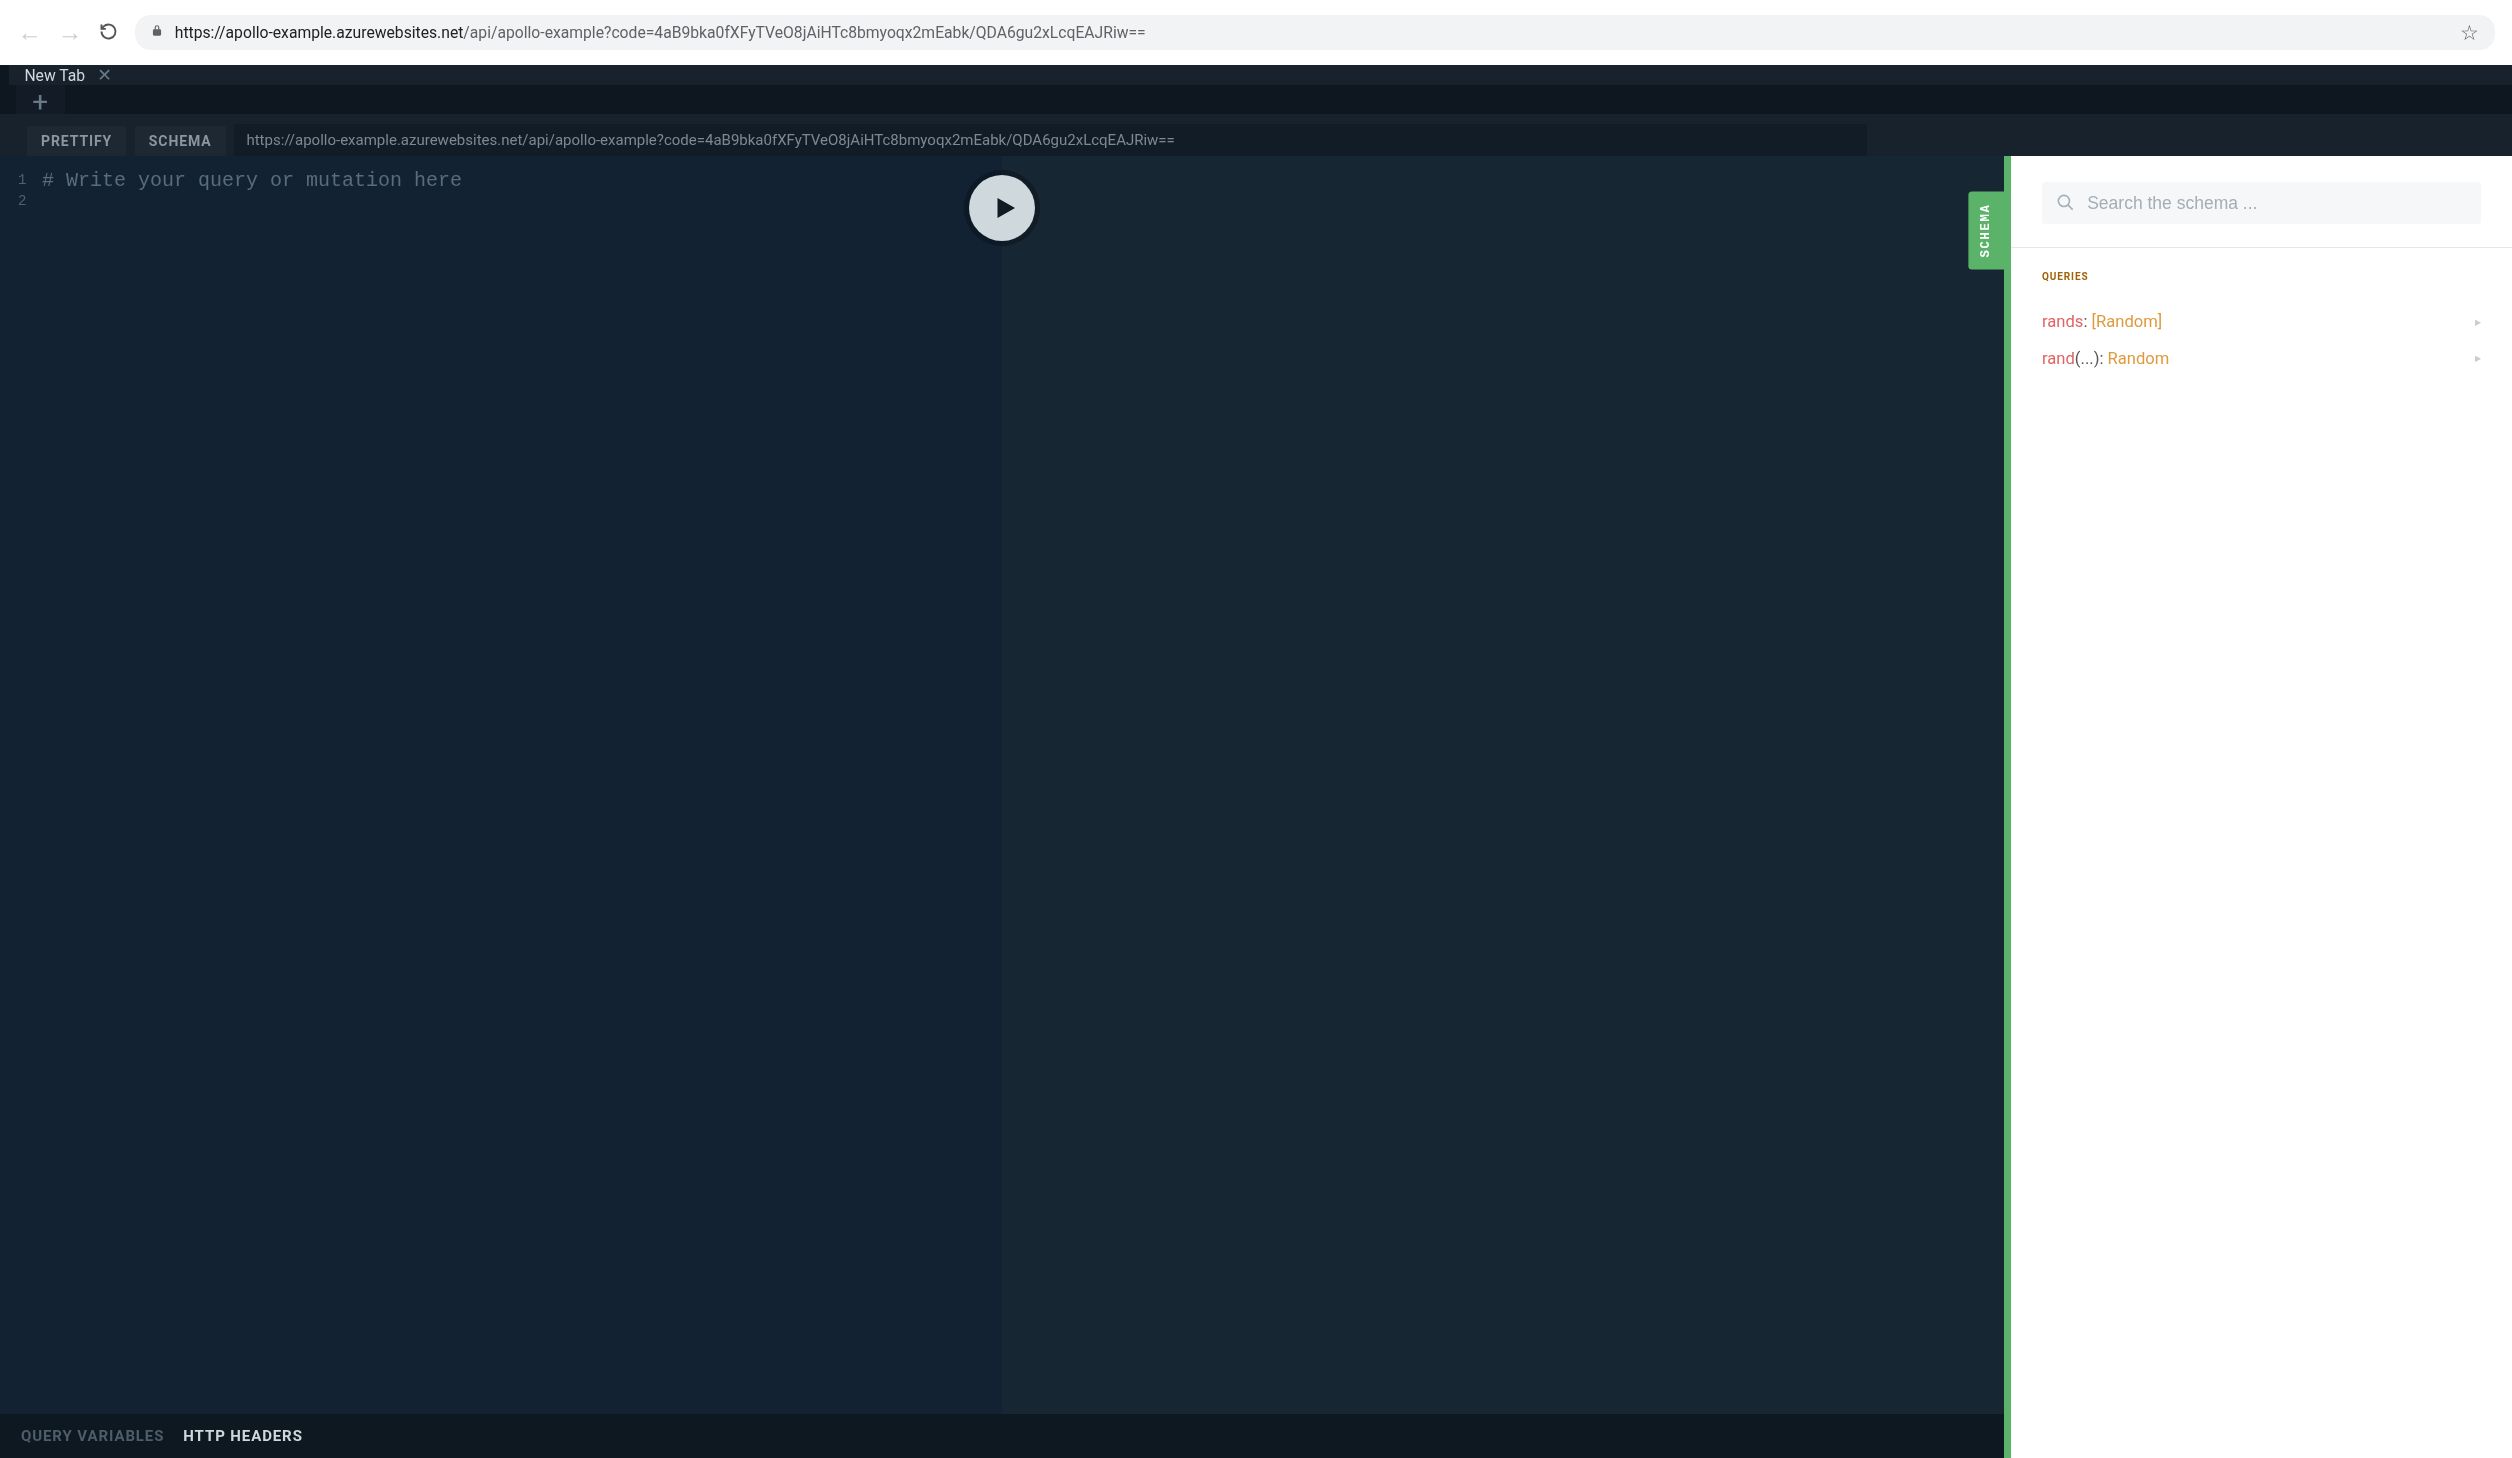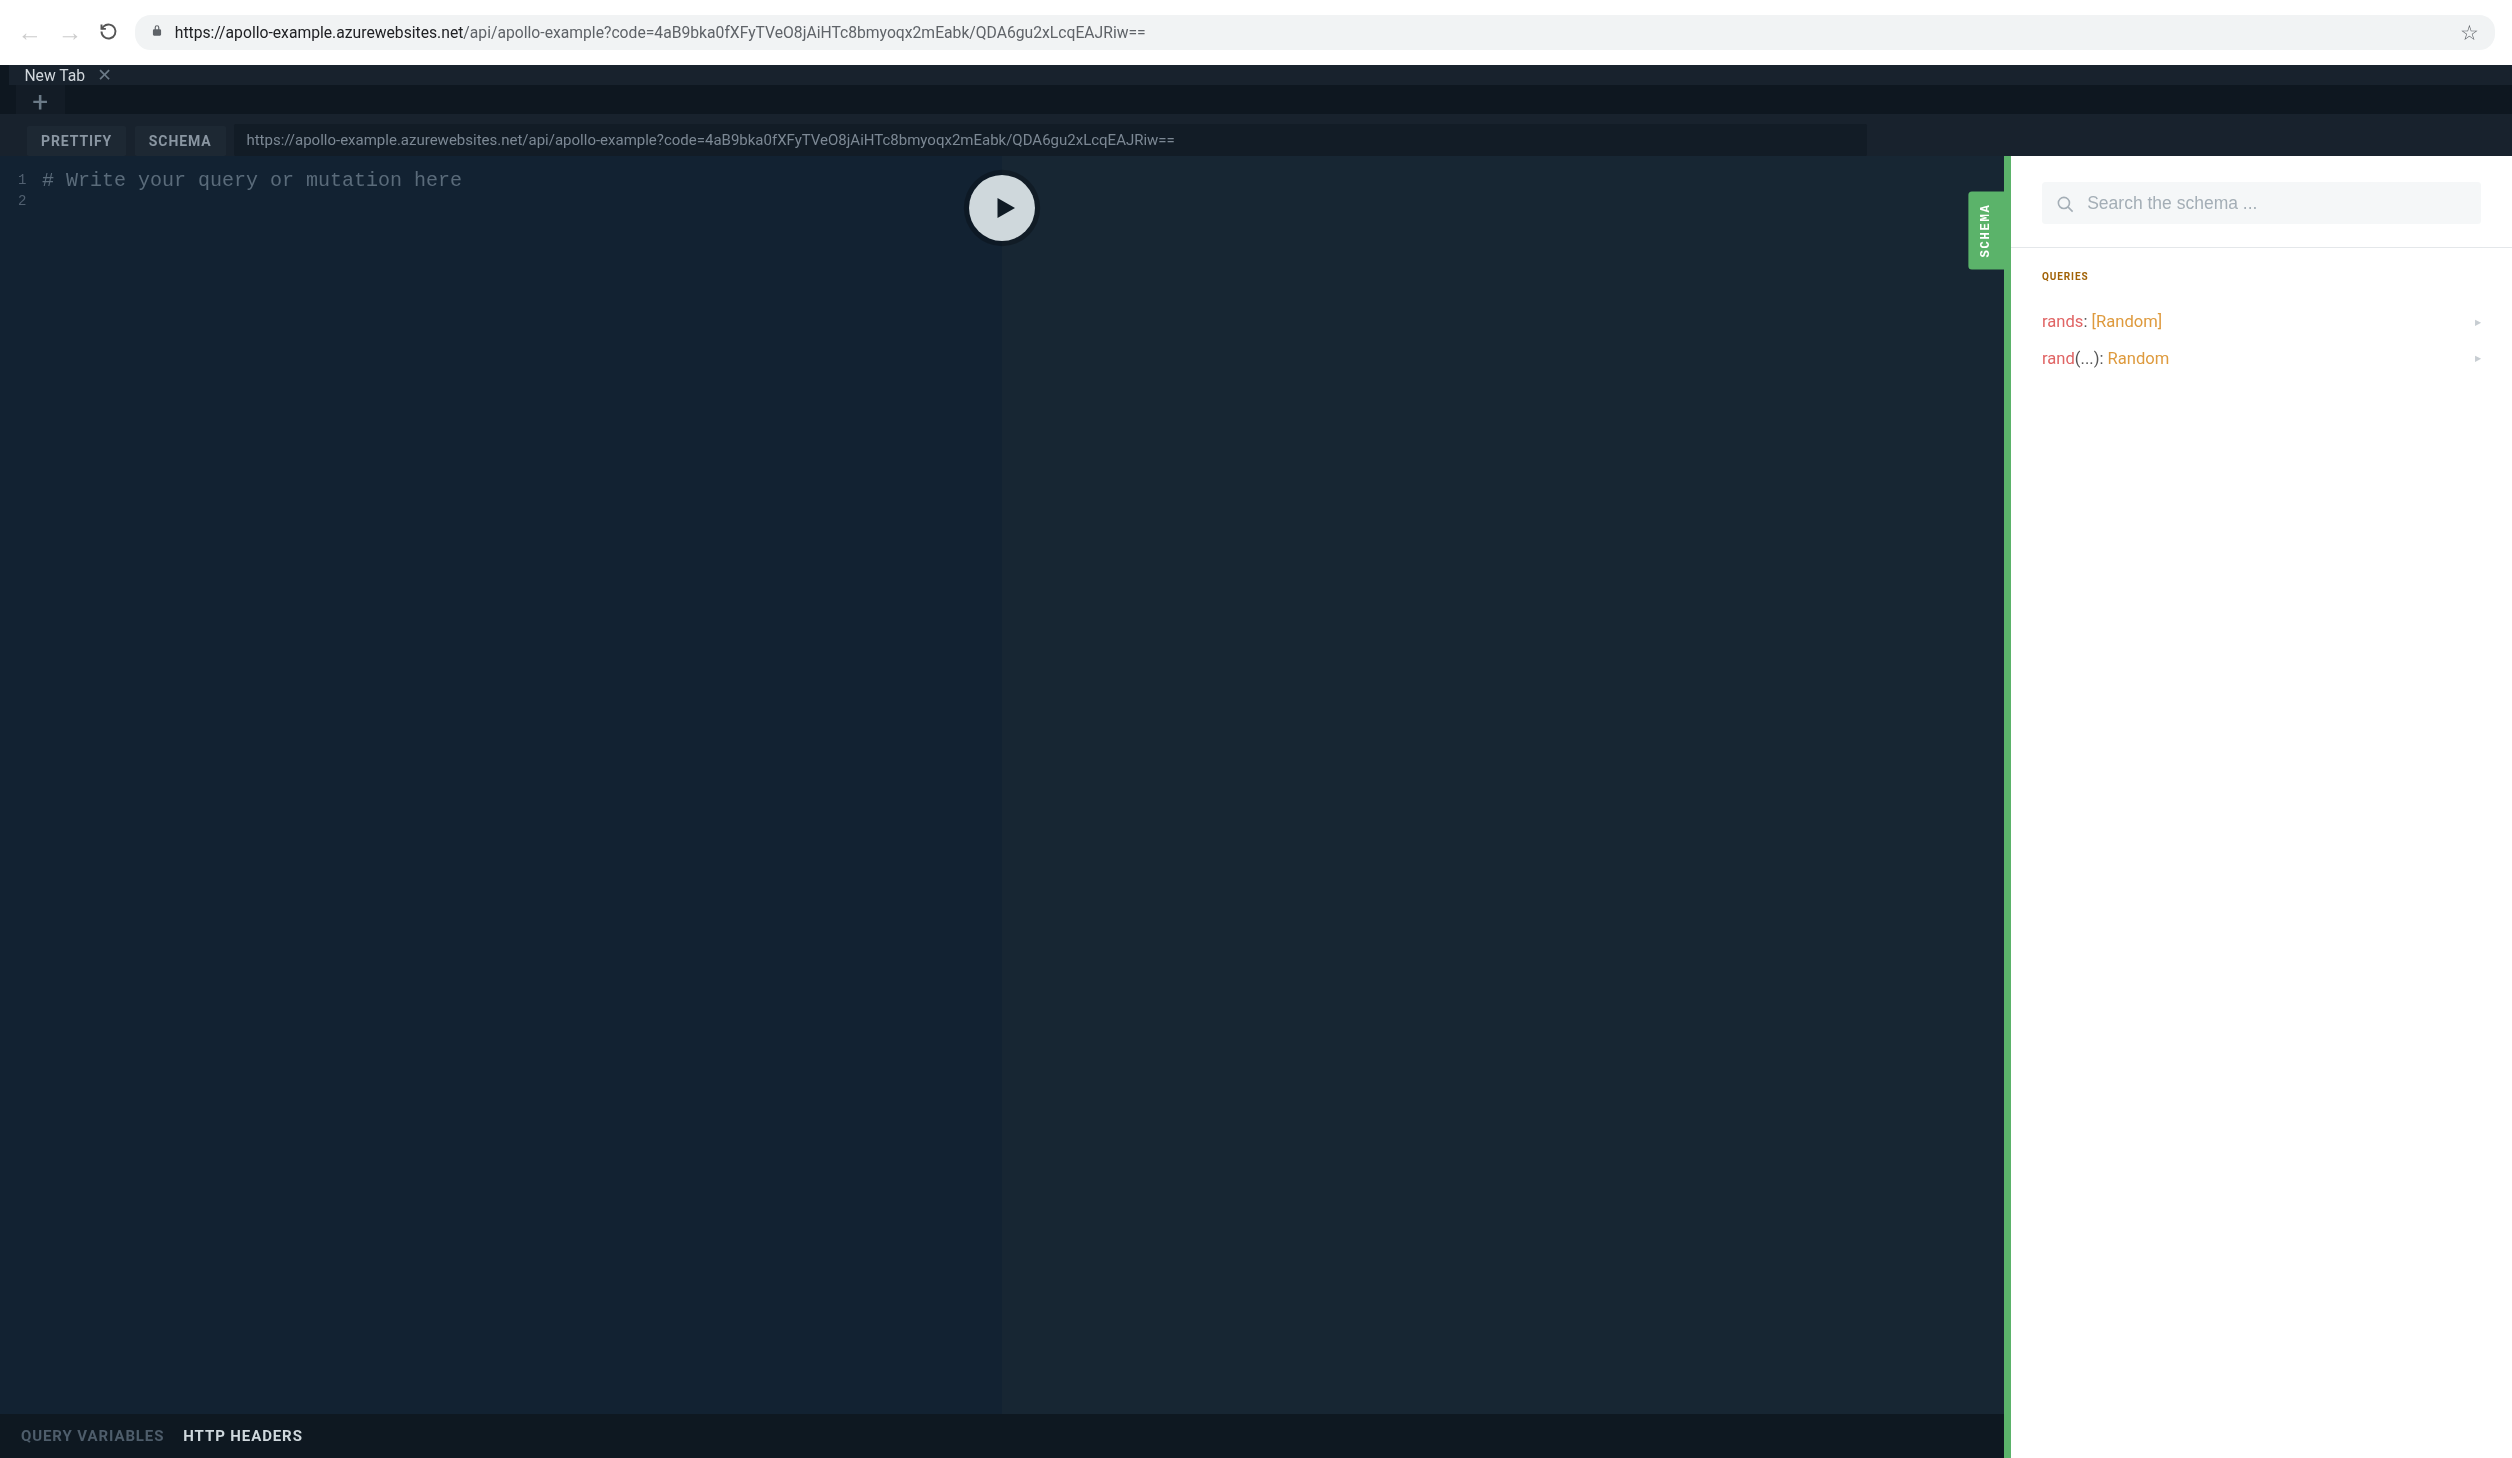--- a/index.html
+++ b/index.html
@@ -262,21 +262,21 @@
       position: relative;
     }
     .schema-search-wrap {
       padding: 26px 31px 23px;
       border-bottom: 0.9px solid #e4e7ea;
     }
     .schema-search {
       background: #f5f7f8;
       border-radius: 3.5px;
       display: flex;
-      align-items: flex-end;
+      align-items: flex-start;
       padding: 10.5px 14px;
       gap: 12.2px;
     }
     .schema-search svg {
       width: 19px;
       height: 19px;
       stroke: #a4aeb6;
       fill: none;
       stroke-width: 2;
     }

